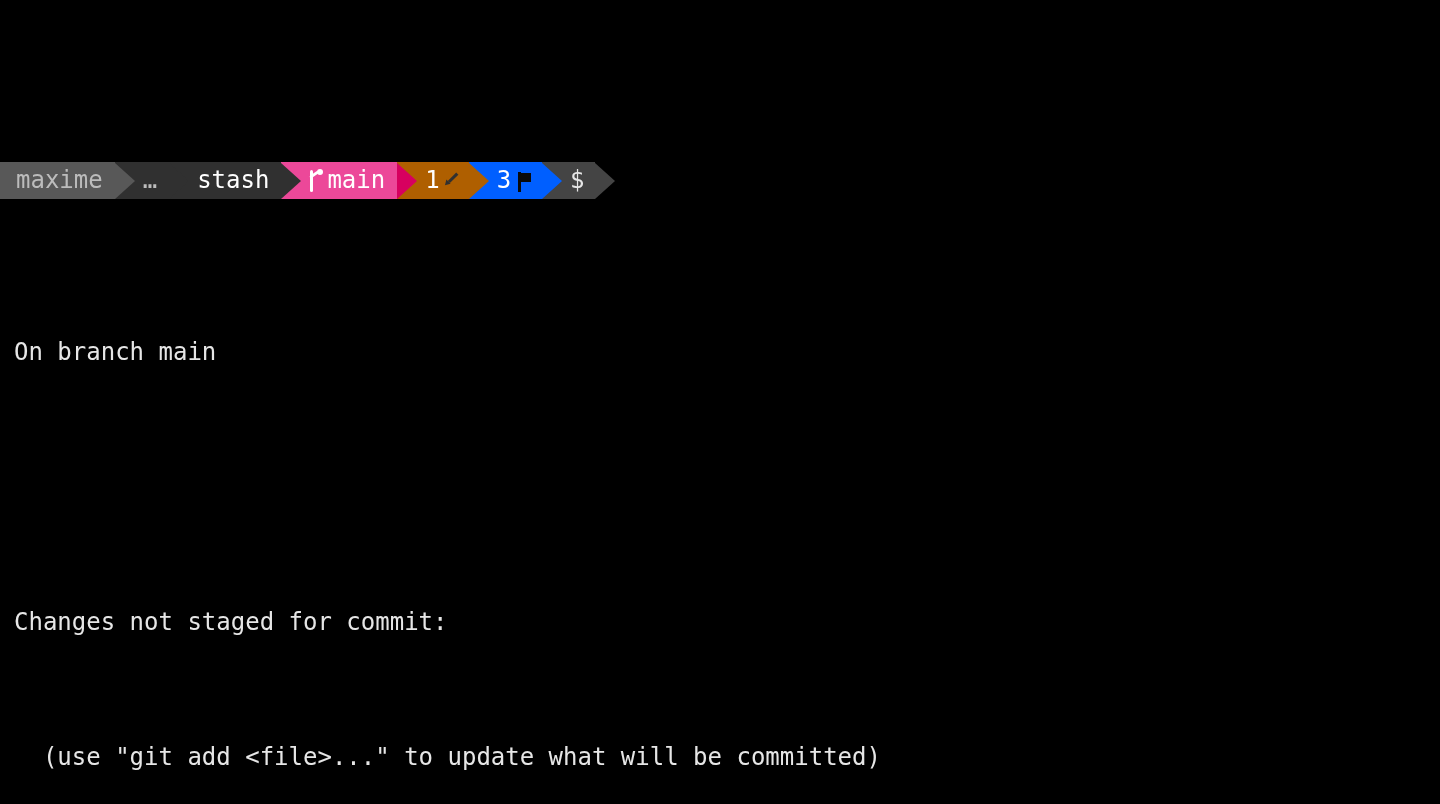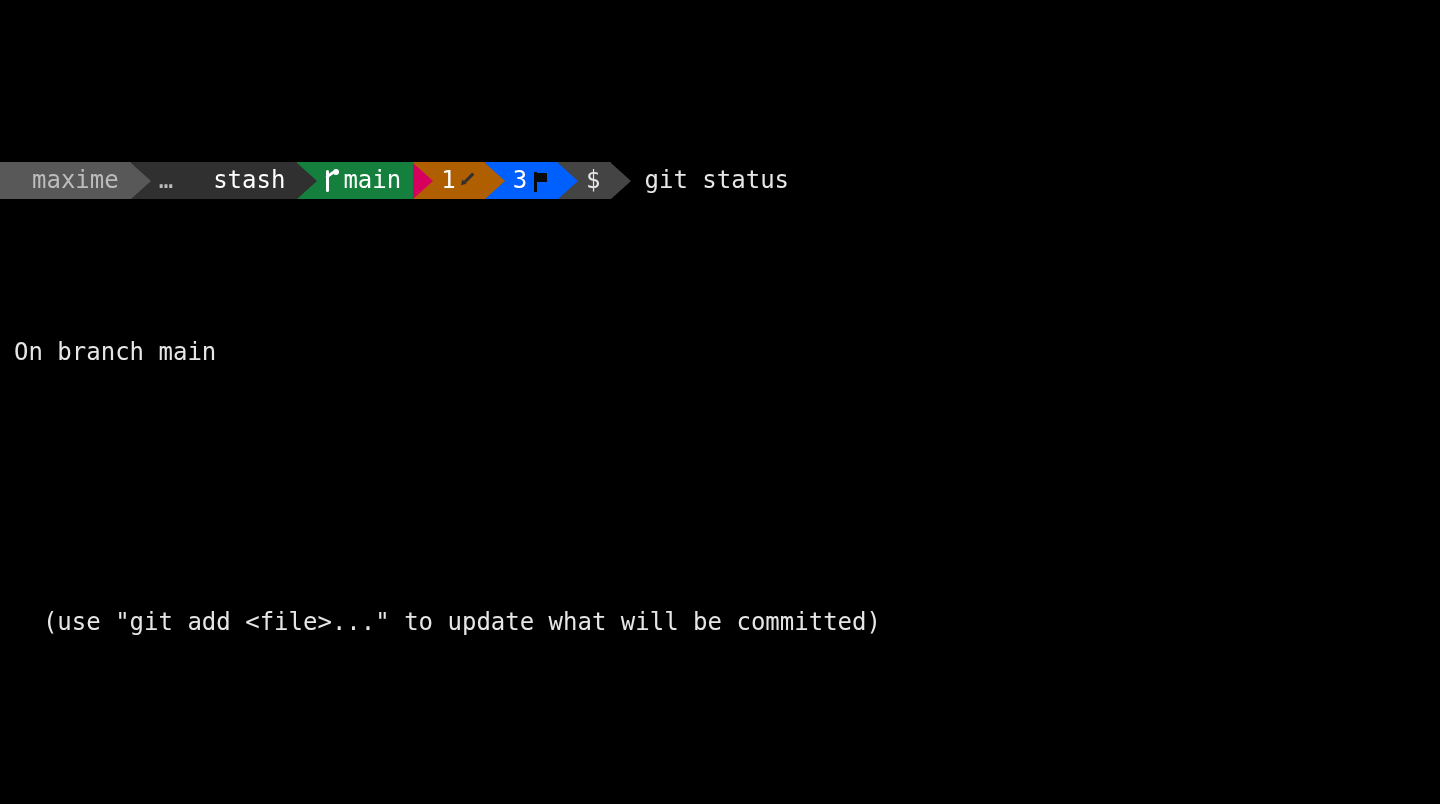--- a/index.html
+++ b/index.html
@@ -40,27 +40,27 @@
     margin-right:-20px;
     z-index:1;
     position:relative;
   }
   .arrowEnd { 
     width:0; height:0;
     border-top:18.5px solid transparent;
     border-bottom:18.5px solid transparent;
     border-left:20px solid;
   }
-  .seg.first { padding-left:30px; }
+  .seg.first { padding-left:14px; }
   .seg .pad { width:20px; display:inline-block; }
 
   
   .bg-grey  { background:#585858; } .arr-grey  { border-left-color:#585858; }
   .bg-dgrey { background:#303030; } .arr-dgrey { border-left-color:#303030; }
-  .bg-pink  { background:#15803d; } .arr-pink  { border-left-color:#d7005f; }
+  .bg-pink  { background:#ec4899; } .arr-pink  { border-left-color:#d7005f; }
   .bg-orange{ background:#af5f00; } .arr-orange{ border-left-color:#af5f00; }
   .bg-blue  { background:#005fff; } .arr-blue  { border-left-color:#005fff; }
   .bg-mgrey { background:#444444; } .arr-mgrey { border-left-color:#444444; }
 
   .fg-lgrey { color:#bcbcbc; }
 
   .cmd { color:#e6e6e6; padding-left:14px; }
   .dollarSeg { display:inline-flex; align-items:center; padding-left:28px; padding-right:10px; height:37px; color:#e6e6e6; }
   .branchIco {
     position:relative; width:14px; height:22px; display:inline-block; margin-right:4px;
@@ -103,25 +103,25 @@
     <span class="seg bg-dgrey" style="color:#fff;"><span class="pad"></span><span class="label">stash</span></span>
     <span class="arrow arr-dgrey"></span>
     <span class="seg bg-pink"><span class="pad"></span><span class="branchIco"><span class="branchDot"></span></span><span class="label">main</span></span>
     <span class="arrow arr-pink"></span>
     <span class="seg bg-orange"><span class="pad"></span><span class="label">1</span><span class="pencil"></span></span>
     <span class="arrow arr-orange"></span>
     <span class="seg bg-blue"><span class="pad"></span><span class="label">3</span><span class="flag"></span></span>
     <span class="arrow arr-blue"></span>
     <span class="dollarSeg bg-mgrey"><span>$</span></span>
     <span class="arrowEnd arr-mgrey"></span>
-    <span class="cmd">git status</span>
   </div>
 
   <div class="line txt">On branch main</div>
   <div class="line txt"></div>
+  <div class="line txt">Changes not staged for commit:</div>
   <div class="line txt">  (use "git add &lt;file&gt;..." to update what will be committed)</div>
   
   
   
   
   
 
   
   
 

